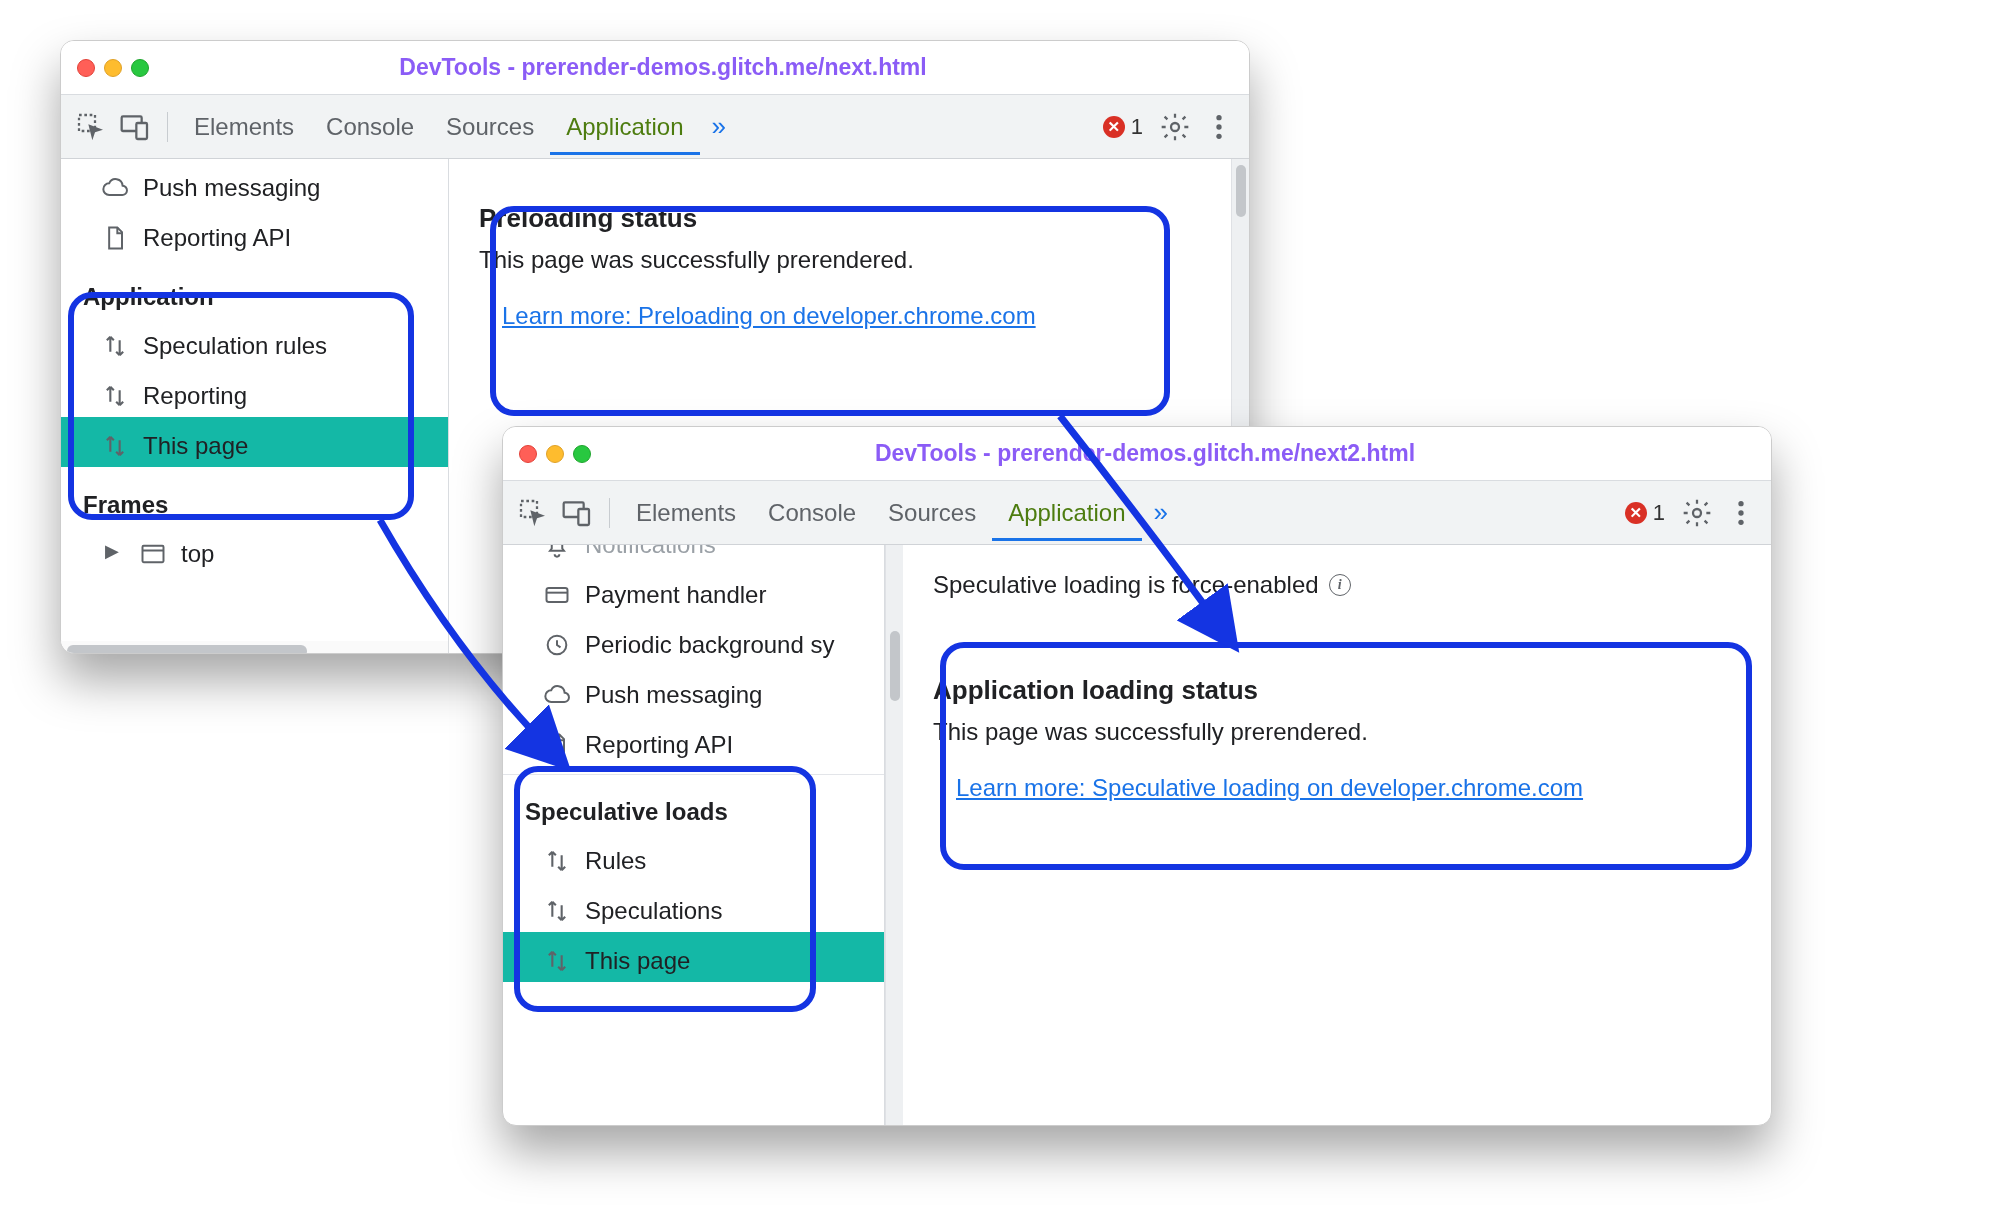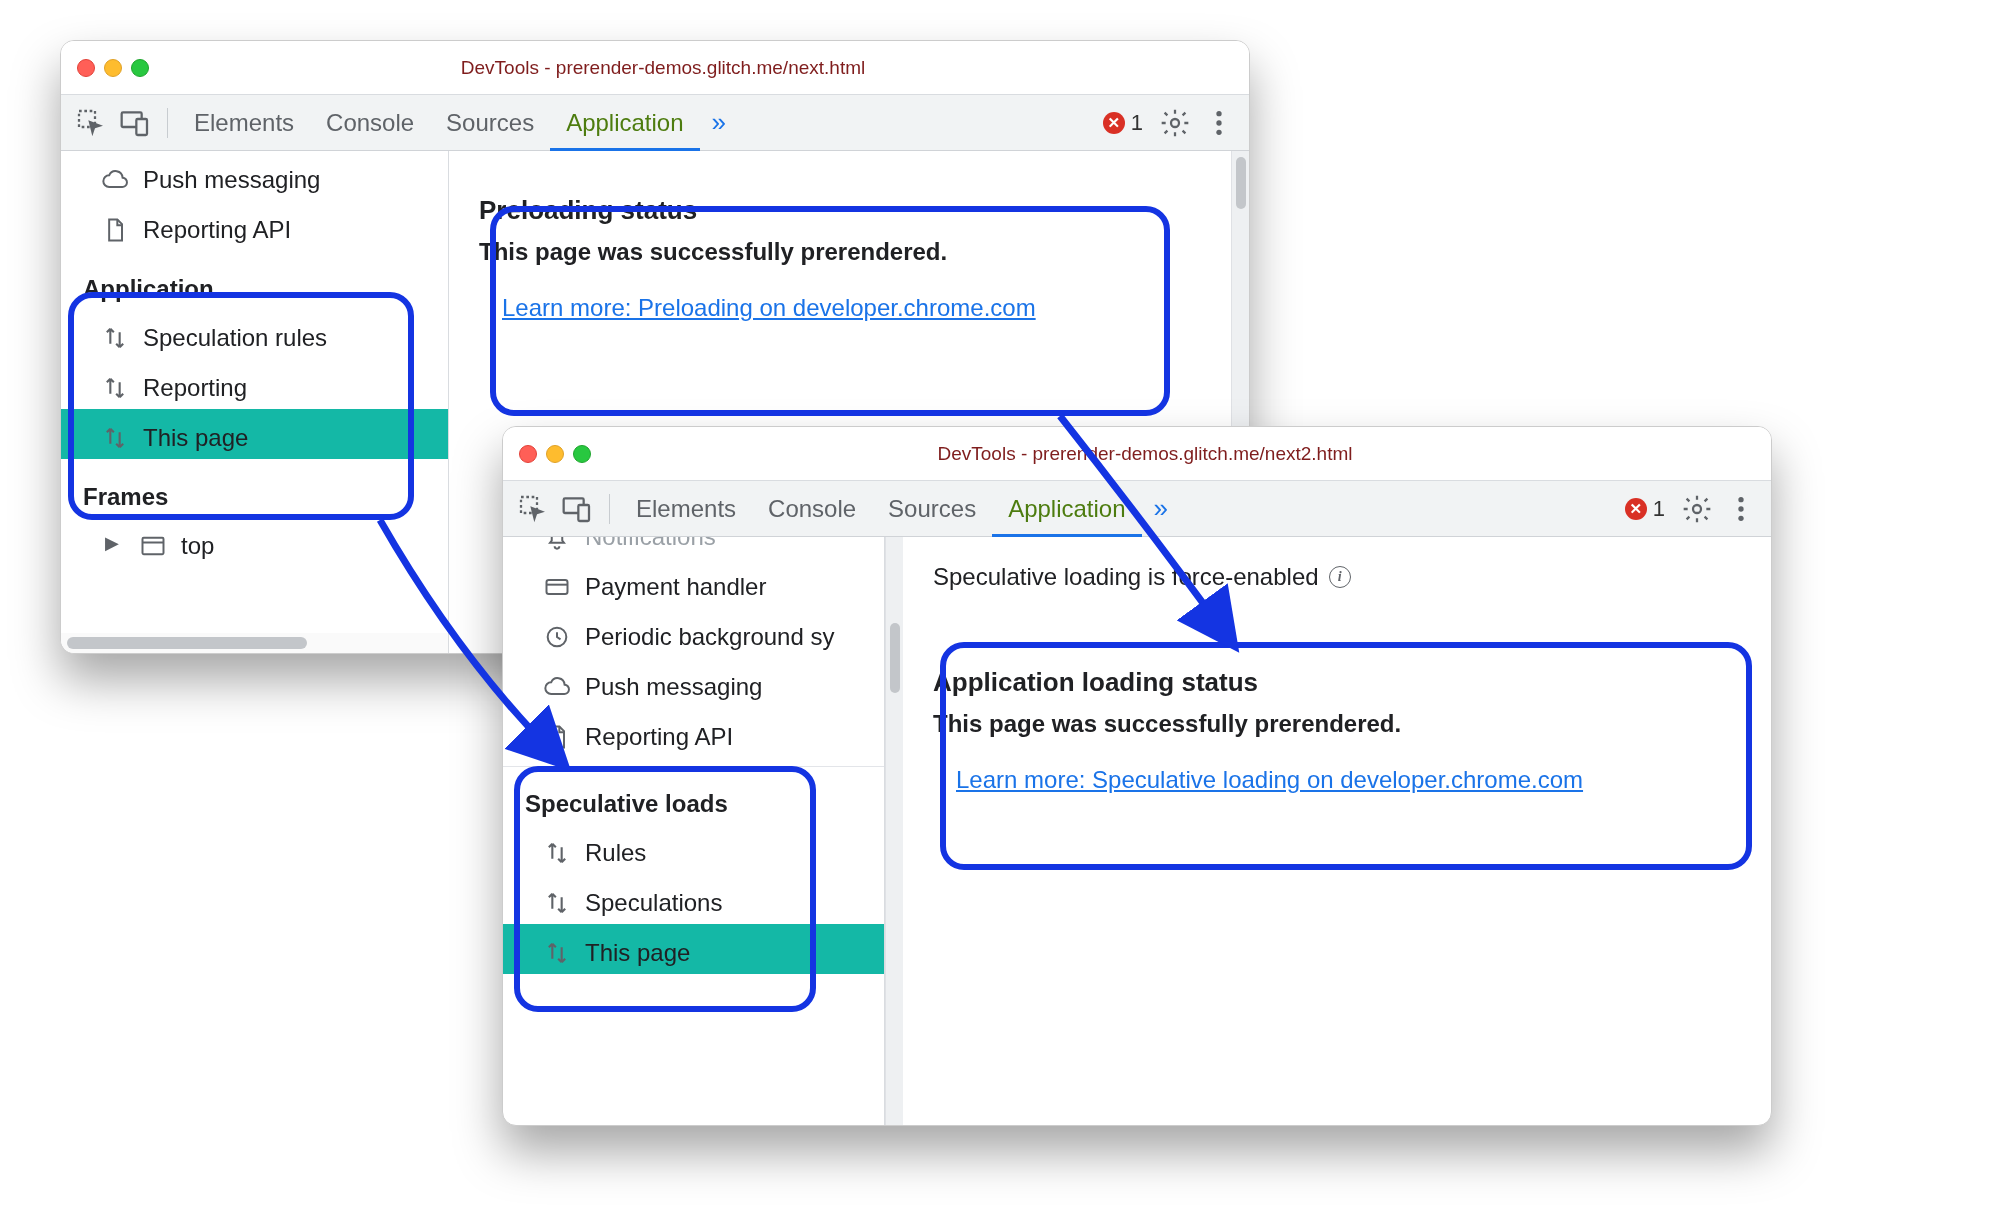--- a/index.html
+++ b/index.html
@@ -29,26 +29,26 @@
     padding: 0 16px;
     border-bottom: 1px solid #d9dce0;
     background: #fff;
   }
   .traffic { display:flex; gap:9px; margin-right:16px; }
   .dot { width:18px; height:18px; border-radius:50%; }
   .red { background:#ff5f57; border:1px solid #e24239; }
   .yellow { background:#febc2e; border:1px solid #e0a127; }
   .green { background:#28c840; border:1px solid #1fa52e; }
   .title-text {
-    flex:1; text-align:center; font-weight:400; font-size:19px; color:#7f1d1d;
+    flex:1; text-align:center; font-weight:700; font-size:23px; color:#8b5cf6;
   }
   .title-spacer { width:72px; }
 
   .toolbar {
-    height: 56px; display:flex; align-items:center;
+    height: 64px; display:flex; align-items:center;
     border-bottom: 1px solid #d0d3d7;
     background:#f1f3f4;
     padding: 0 8px;
     font-size:24px;
     color:#5f6368;
     text-align:right;
   }
   .tb-icon { width:32px; height:32px; display:flex; align-items:center; justify-content:center; margin:0 6px; color:#5f6368; }
   .tb-sep { width:1px; height:30px; background:#c8ccd0; margin:0 10px; }
   .tb-link { padding: 0 16px; cursor:pointer; }
@@ -67,21 +67,21 @@
   .side-item { display:flex; align-items:flex-start; gap:14px; padding:15px 8px 7px 26px; }
   .side-item.lv2 { padding-left: 40px; }
   .side-item.selected { background:#14b8a6; }
   .side-section { font-weight:700; padding:10px 8px 6px 22px; }
   .side-icon { width:28px; height:28px; display:flex; align-items:center; justify-content:center; color:#5f6368; }
   .icon-svg { width:100%; height:100%; }
   .frame-arrow { font-size:18px; color:#5f6368; margin-left:22px; width:20px; display:inline-block;}
 
   .main { flex:1; padding:26px 30px; font-size:24px; color:#202124; position:relative; overflow:hidden;}
   .main h3 { margin:0 0 12px 0; font-size:26px; font-weight:700; }
-  .main p { margin:0 0 28px 0;font-weight:bold; }
+  .main p { margin:0 0 28px 0; }
   .learn-link { color:#1a73e8; text-decoration:underline; cursor:pointer;margin-left:23px; }
   .main-top-line { margin-bottom:36px; display:flex; align-items:center; gap:10px;}
 
   .hscroll { position:absolute; left:0; right:0; bottom:0; height:20px; background:#fafafa; display:flex; align-items:center;}
   .hscroll-thumb { height:12px; border-radius:6px; background:#c3c6ca; margin-left:6px; width:240px;}
 
   .highlight-box {
     position:absolute; border:6px solid #1434e2; border-radius:24px; pointer-events:none; z-index:50;
   }
 

